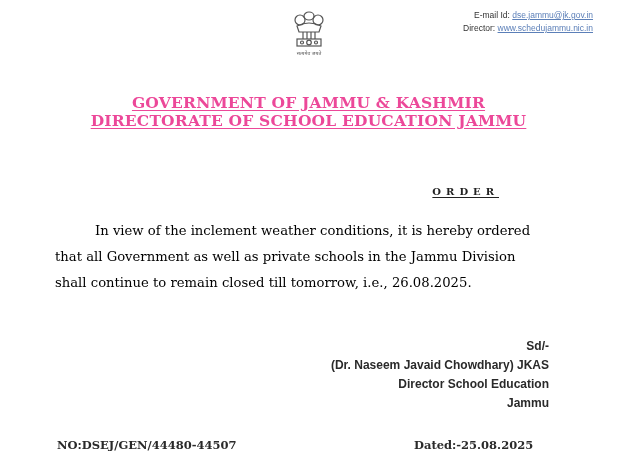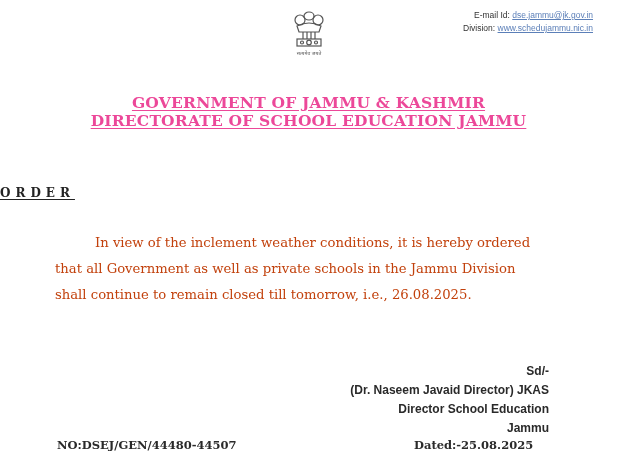--- a/index.html
+++ b/index.html
@@ -16,37 +16,36 @@
   .contact a { color: #5b7fb8; text-decoration: underline; }
   .hdr {
     position: absolute; left: 0; width: 617px; text-align: center;
     font-family: "DejaVu Serif", serif; font-weight: bold; font-size: 15.5px;
     letter-spacing: 0.2px; color: #ec4899;
   }
   .hdr span { text-decoration: underline; text-underline-offset: 2px; }
   .hdr1 { top: 93px; }
   .hdr2 { top: 111px; }
   .order {
-    position: absolute; left: 0; width: 499px; text-align: left; top: 186px;
-    font-family: "DejaVu Serif", serif; font-weight: bold; font-size: 12px;
+    position: absolute; left: 0; width: 499px; text-align: right; top: 186px;
+    font-family: "DejaVu Serif", serif; font-weight: bold; font-size: 10px;
     letter-spacing: 5px; color: #222;
   }
   .order span { text-decoration: underline; text-underline-offset: 2px; }
   .para {
-    position: absolute; left: 55px; top: 230px; width: 500px;
-    font-family: "DejaVu Serif", serif; font-size: 13.2px; line-height: 26px; color: #c2410c;
+    position: absolute; left: 55px; top: 218px; width: 500px;
+    font-family: "DejaVu Serif", serif; font-size: 13.2px; line-height: 26px; color: #000000;
     text-align: justify;
   }
   .para .line { display: block; white-space: nowrap; }
   .para .indent { padding-left: 40px; }
   .sig {
     position: absolute; right: 68px; top: 337px; text-align: right;
     font-family: "Liberation Sans", sans-serif; font-weight: bold; font-size: 12px; line-height: 19px;
     color: #2a2a2a;
-    margin-top: 25px;
   }
   .footer {
     position: absolute; top: 438px;
     font-family: "DejaVu Serif", serif; font-weight: bold; font-size: 11.5px; color: #2a2a2a;
   }
   .ref { left: 57px; }
   .dated { left: 414px; }
 </style>
 </head>
 <body>
@@ -72,21 +71,21 @@
       <text x="26" y="49" text-anchor="middle" font-size="5" fill="#555" font-family="DejaVu Sans, sans-serif">सत्यमेव जयते</text>
     </svg>
   </div>
 
   <div class="contact">
     <div>
       <span class="lbl">E-mail Id:</span>
       <a>dse.jammu@jk.gov.in</a>
     </div>
     <div>
-      <span class="lbl">Division:</span>
+      <span class="lbl">Director:</span>
       <a>www.schedujammu.nic.in</a>
     </div>
   </div>
 
   <div class="hdr hdr1">
     <span>GOVERNMENT OF JAMMU &amp; KASHMIR</span>
   </div>
   <div class="hdr hdr2">
     <span>DIRECTORATE OF SCHOOL EDUCATION JAMMU</span>
   </div>
@@ -96,21 +95,21 @@
   </div>
 
   <div class="para">
     <span class="line indent">In view of the inclement weather conditions, it is hereby ordered</span>
     <span class="line">that all Government as well as private schools in the Jammu Division</span>
     <span class="line">shall continue to remain closed till tomorrow, i.e., 26.08.2025.</span>
   </div>
 
   <div class="sig">
     <div>Sd/-</div>
-    <div>(Dr. Naseem Javaid Director) JKAS</div>
+    <div>(Dr. Naseem Javaid Chowdhary) JKAS</div>
     <div>Director School Education</div>
     <div>Jammu</div>
   </div>
 
   <div class="footer ref">NO:DSEJ/GEN/44480-44507</div>
   <div class="footer dated">Dated:-25.08.2025</div>
 
 </div>
 
 </body></html>

